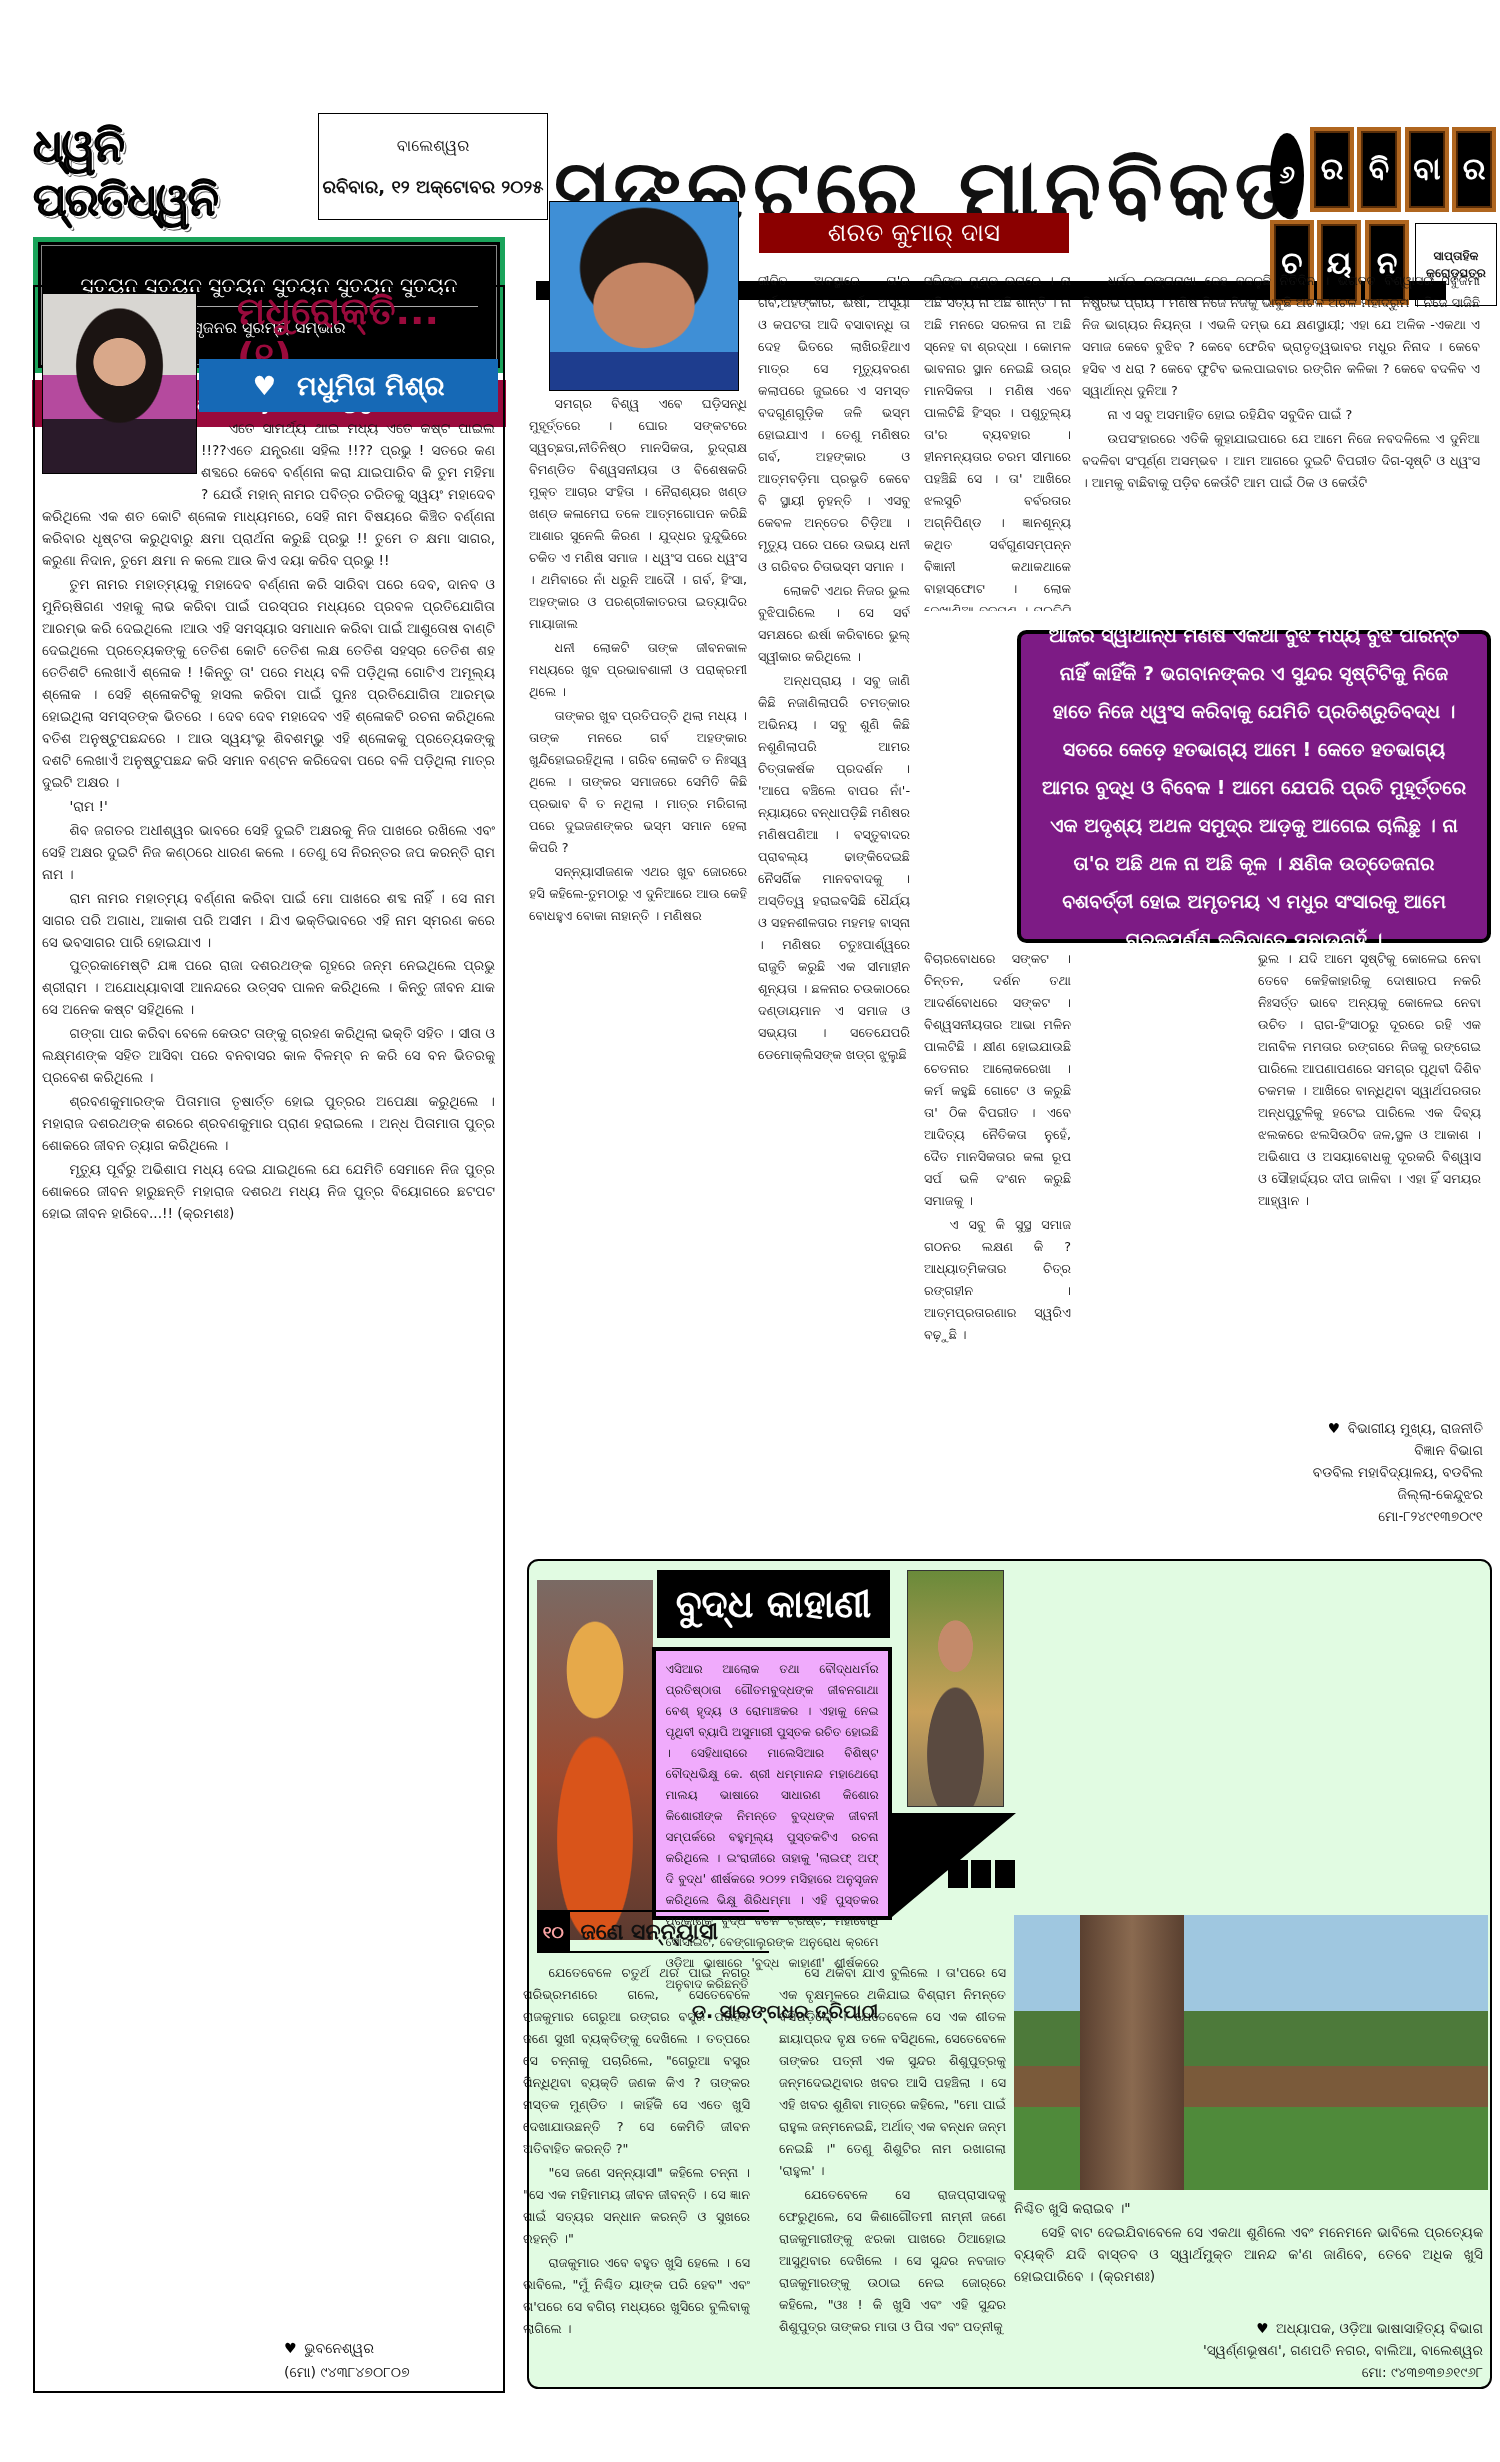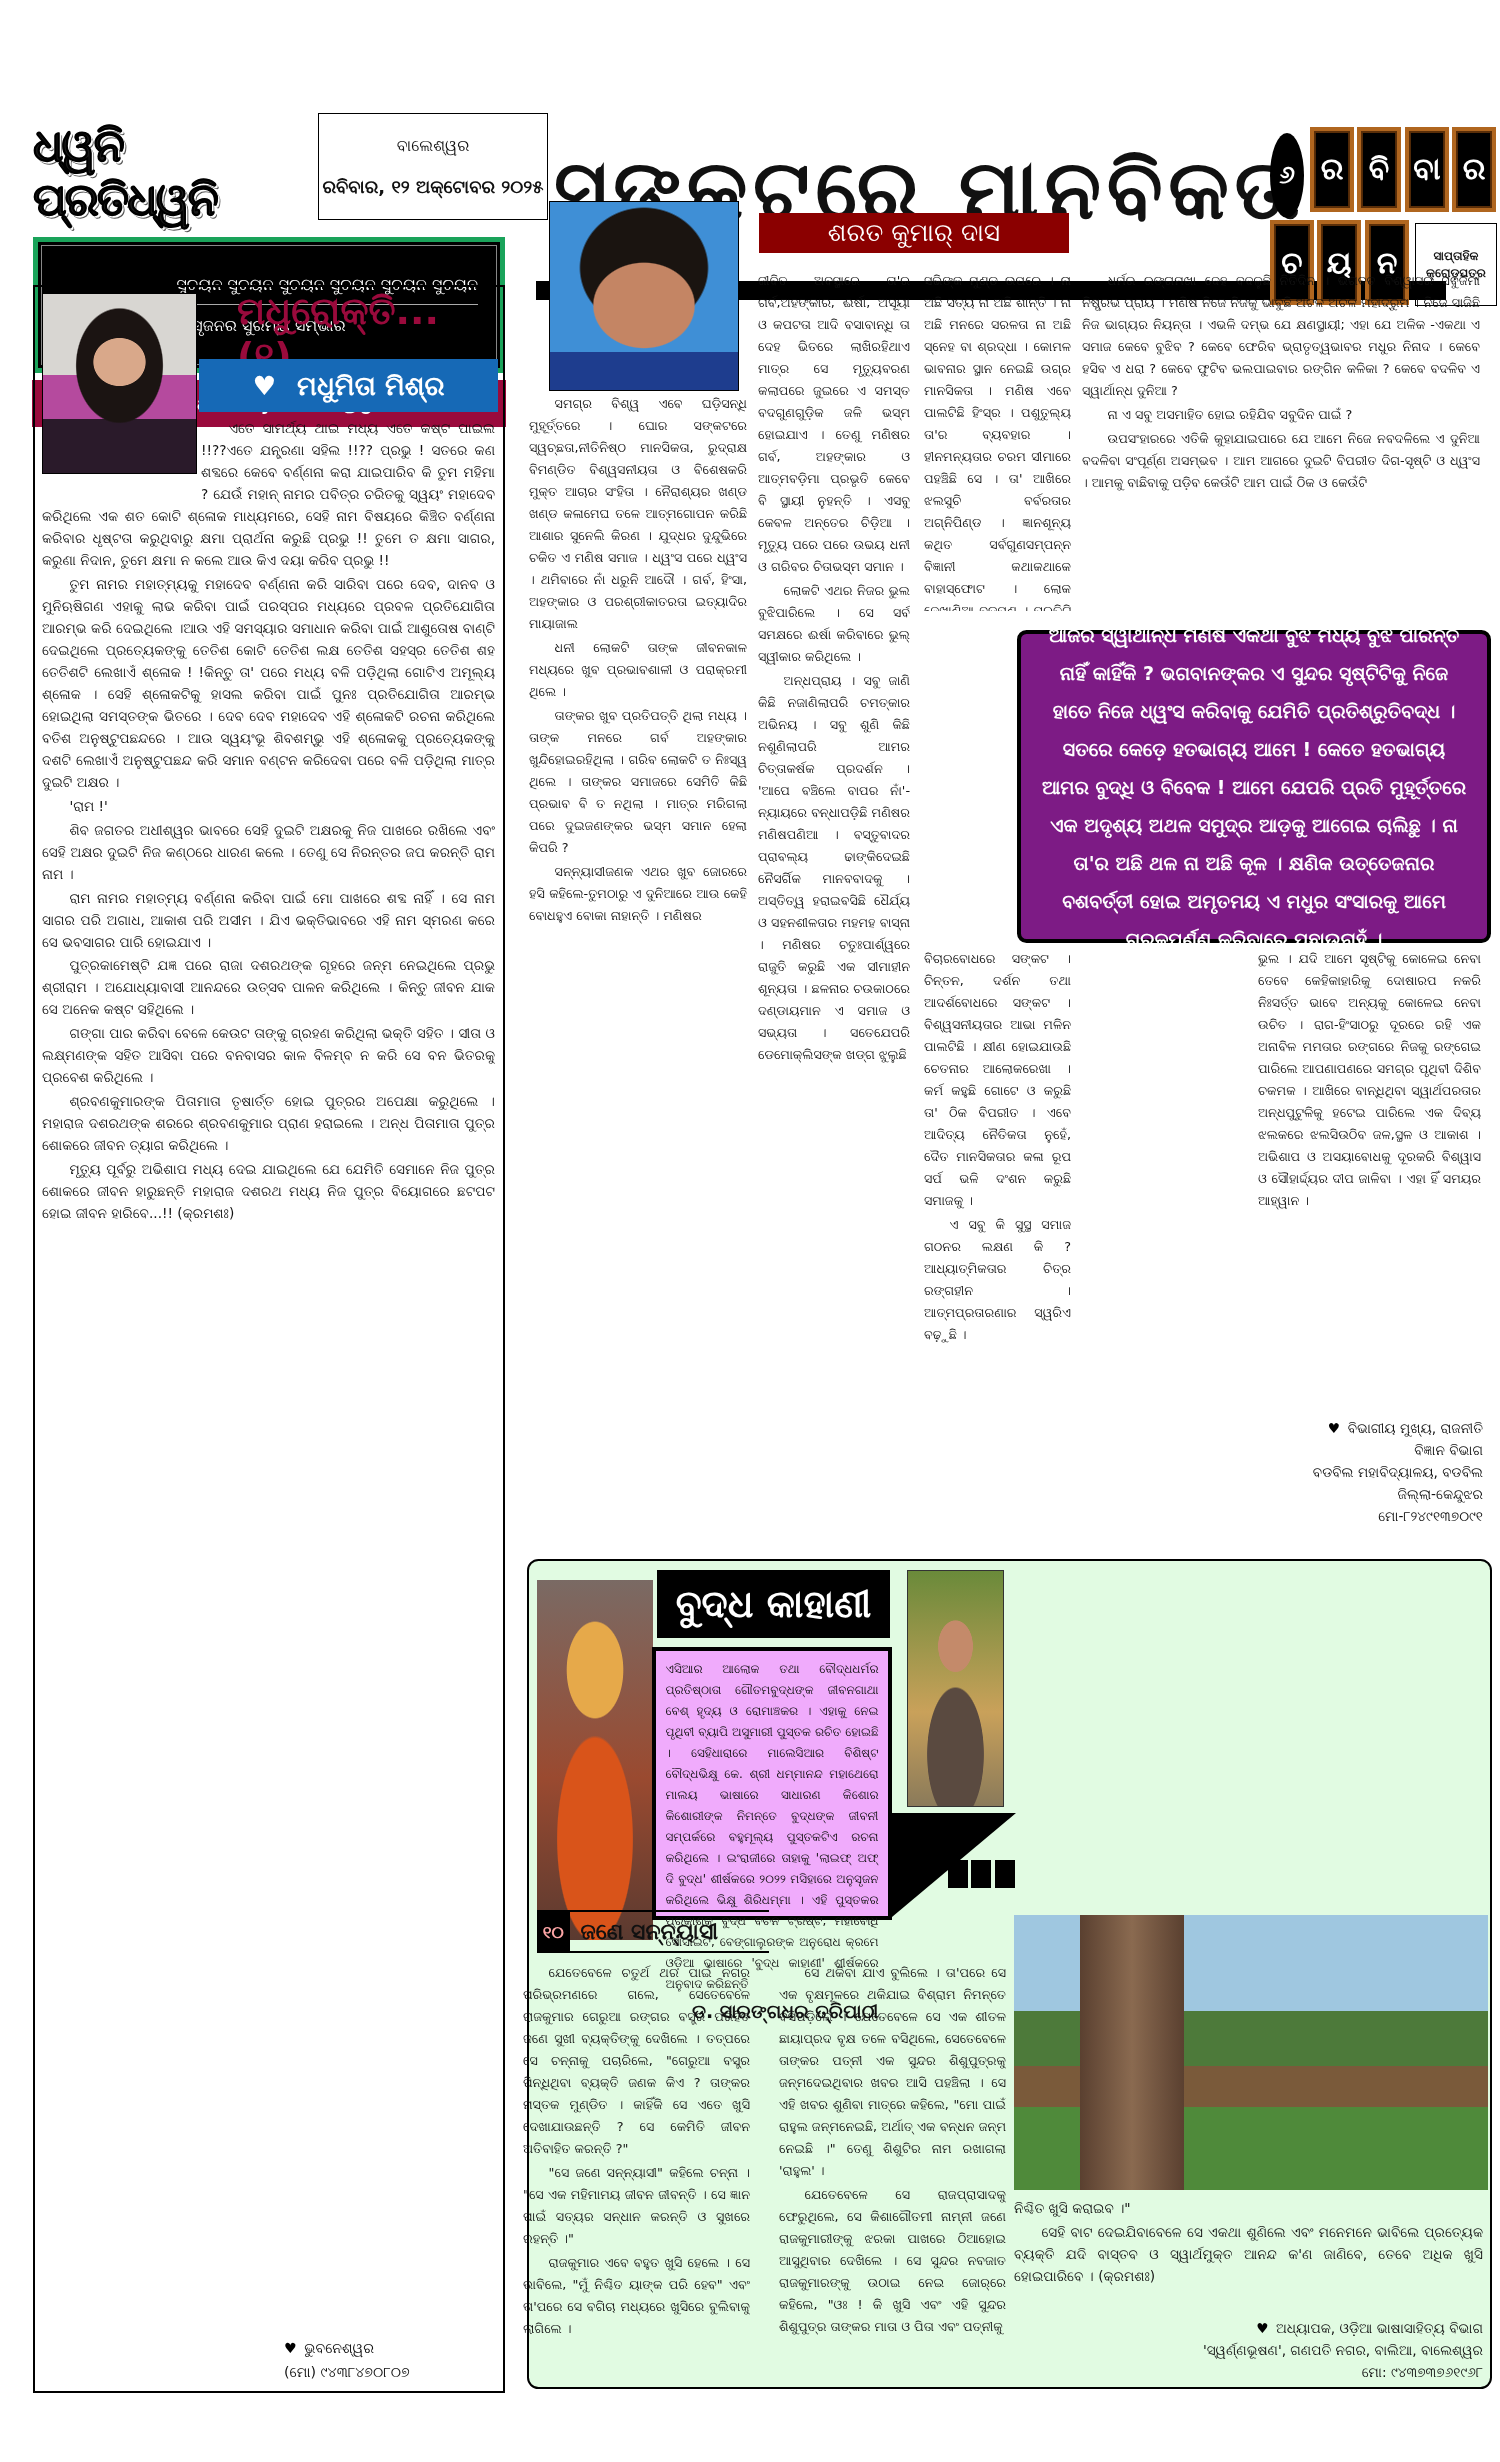--- a/index.html
+++ b/index.html
@@ -11,21 +11,21 @@
 
   
   #logo { left: 33px; top: 118px; width: 227px; height: 109px; display:flex; align-items:center; justify-content:center;
           font-size: 45px; font-weight: bold; color: #1a1a1a; letter-spacing: -1.9px;
           text-shadow: 1.9px 1.9px 0 #fff, 2.8px 2.8px 0 #555; -webkit-text-stroke: 0.9px #000; }
   #datebox { left: 275px; top: 113px; width: 230px; height: 107px; border: 1.9px solid #000; display:flex; flex-direction:column; align-items:center; justify-content:center; gap: 21px; margin-left: 43px; }
   #datebox .city { font-size: 16px; }
   #datebox .date { font-size: 18px; font-weight: bold; }
   #slogan { left: 33px; top: 237px; width: 472px; height: 136px; border: 5.7px solid #1aa35a; background: #000; padding: 2.8px; }
   #slogan .inner { border: 1.9px solid #888; height: 100%; display:flex; flex-direction:column; align-items:center; justify-content:center; color: #fff; }
-  #slogan .l1 { font-size: 16px; padding-bottom: 9.5px; border-bottom: 1.9px solid #aaa; width: 92%; text-align:right; }
+  #slogan .l1 { font-size: 20px; padding-bottom: 9.5px; border-bottom: 1.9px solid #aaa; width: 92%; text-align:center; }
   #slogan .l2 { font-size: 16px; padding-top: 11.4px; }
   #emailbar { left: 32px; top: 380px; width: 474px; height: 47px; background: #9a0a3c; color: #fff; display:flex; align-items:center; justify-content:center; font-family: "Liberation Sans", sans-serif; font-size: 20px; font-weight: bold; }
 
   #headline { left: 554px; top: 123px; width: 886px; height: 133px; font-size: 82px; font-weight: bold; display:flex; align-items:center; letter-spacing: 5.7px; }
   #headline-rule { left: 536px; top: 281px; width: 910px; height: 19px; background: #000; }
 
   
   #rb { left: 1270px; top: 125px; width: 229px; height: 188px; }
   .rb-circ { position:absolute; left: 0; top: 7.6px; width: 34px; height: 85px; border-radius: 50%; background: #000; color: #fff; display:flex; align-items:center; justify-content:center; font-size: 25px; font-weight: bold; }
   .rb-tile { position:absolute; width: 44px; height: 85px; background: #000; border: 4.7px solid #b0661f; color: #fff; display:flex; align-items:center; justify-content:center; font-size: 30px; font-weight: bold; box-shadow: inset 0 0 0 1.9px #5a2e08; }

